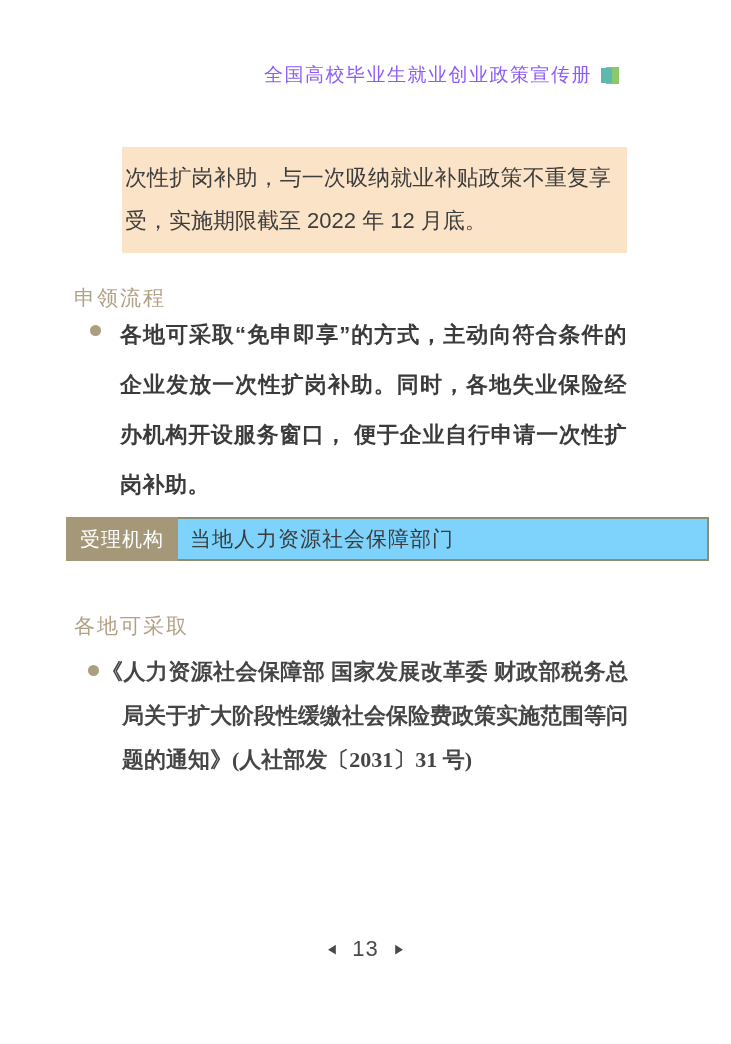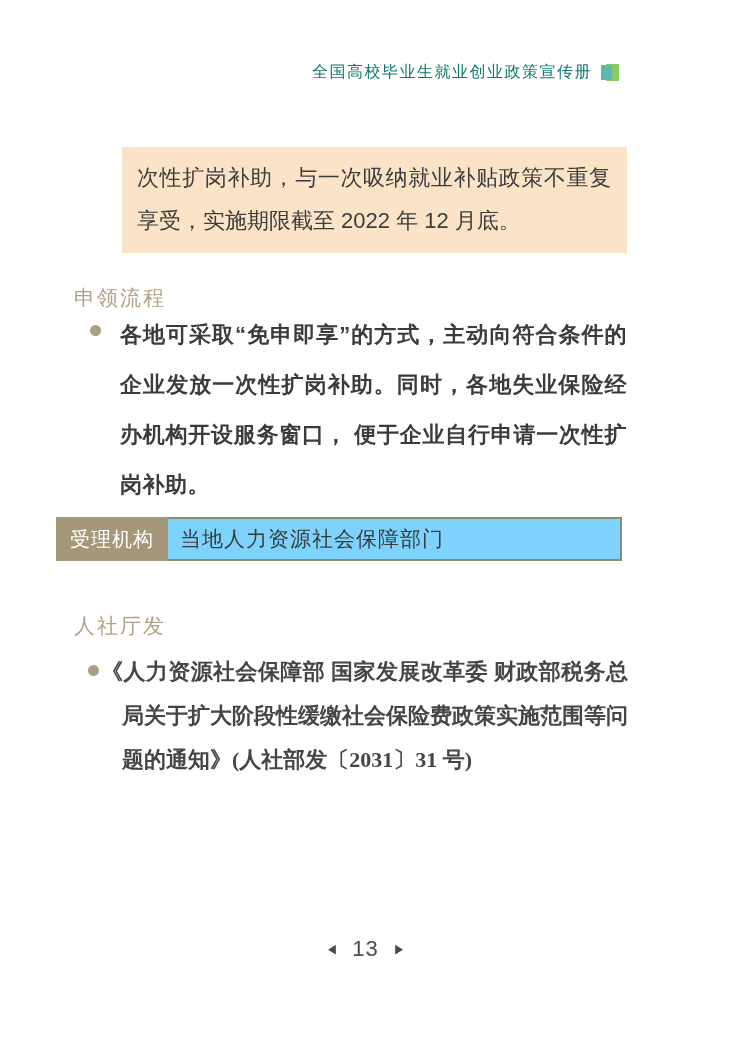--- a/index.html
+++ b/index.html
@@ -11,32 +11,32 @@
     font-family:"Liberation Sans", sans-serif;
     overflow:hidden;
   }
 
   
   .header {
     position:absolute; top:62px; right:112px;
     display:flex; align-items:center; gap:9px;
   }
   .header-title {
-    color:#0f766e; font-size:16px; letter-spacing:1.5px; white-space:nowrap;
+    color:#8b5cf6; font-size:19px; letter-spacing:1.5px; white-space:nowrap;
   }
   .brand-icon { position:relative; width:18px; height:17px; flex:0 0 auto; }
   .brand-icon .sq-green  { position:absolute; right:0; top:0; width:13px; height:17px; background:#8bc868; }
   .brand-icon .sq-teal   { position:absolute; left:0; top:1px; width:11px; height:15px; background:#5fb8ae; }
 
   
   .highlight-box {
     position:absolute; left:122px; top:147px; width:505px;
     box-sizing:border-box;
     background:#fbe3c7;
-    padding:9px 16px 11px 15px;
+    padding:9px 16px 11px 3px;
     font-size:22px; line-height:43px; color:#3d3d3d;
     text-align:justify;
   }
 
   
   .section-heading {
     position:absolute; left:74px;
     color:#b2a186; font-size:21px; letter-spacing:2px;
   }
   .heading-process { top:284px; }
@@ -53,21 +53,21 @@
   }
 
   .process-bullet { left:90px; top:310px; width:537px; }
   .process-bullet .bullet-dot { margin-right:19px; }
   .process-bullet .bullet-text {
     font-size:22px; line-height:50px; width:507px; letter-spacing:0.5px;
   }
 
   
   .acceptance-row {
-    position:absolute; left:56px; top:517px; width:566px; height:44px;
+    position:absolute; left:66px; top:517px; width:643px; height:44px;
     display:flex; align-items:stretch;border-radius:17px;
   }
   .acceptance-label {
     flex:0 0 auto; width:112px;
     background:#a49878; color:#ffffff;
     font-size:20px; letter-spacing:1px;
     display:flex; align-items:center; justify-content:center;
   }
   .acceptance-value {
     flex:1 1 auto;
@@ -120,21 +120,21 @@
   <div class="bullet-row process-bullet">
     <span class="bullet-dot"></span>
     <div class="bullet-text">各地可采取“免申即享”的方式，主动向符合条件的企业发放一次性扩岗补助。同时，各地失业保险经办机构开设服务窗口， 便于企业自行申请一次性扩岗补助。</div>
   </div>
 
   <div class="acceptance-row">
     <div class="acceptance-label">受理机构</div>
     <div class="acceptance-value">当地人力资源社会保障部门</div>
   </div>
 
-  <div class="section-heading heading-policy">人社厅发</div>
+  <div class="section-heading heading-policy">各地可采取</div>
 
   <div class="policy-list">
     <div class="policy-item">
       <span class="bullet-dot"></span>
       <div class="bullet-text">《人力资源社会保障部 国家发展改革委 财政部税务总局关于扩大阶段性缓缴社会保险费政策实施范围等问题的通知》(人社部发〔2031〕31 号)</div>
     </div>
   </div>
 
   <div class="footer-pager">
     <span class="arrow">◀</span>

